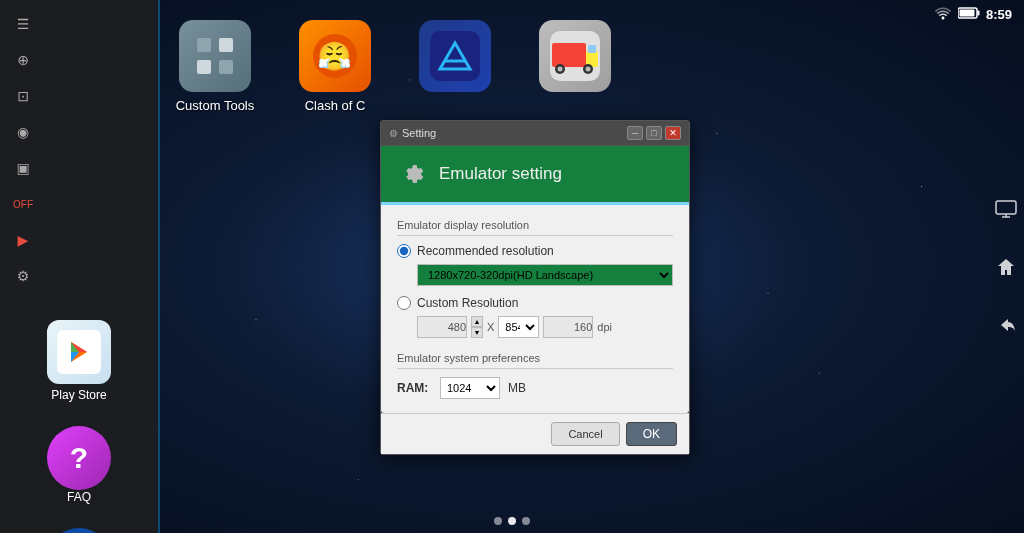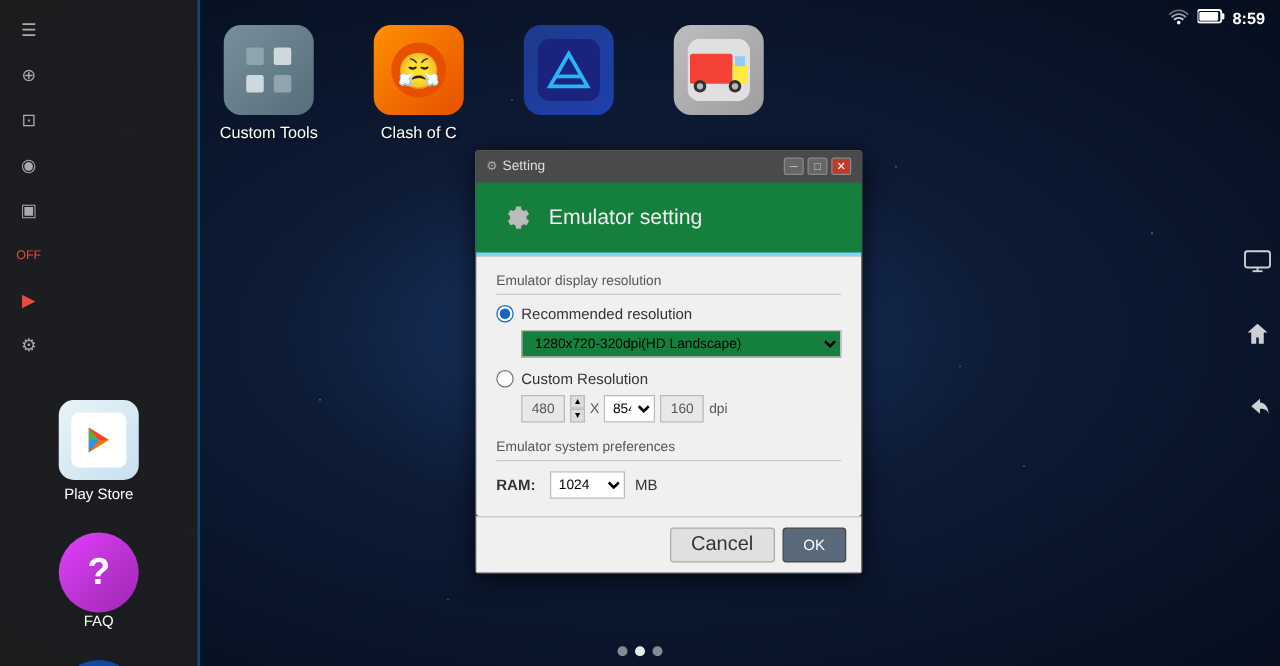--- a/index.html
+++ b/index.html
@@ -445,25 +445,25 @@
 
     .custom-res-row {
       display: flex;
       align-items: center;
       gap: 4px;
       margin-left: 20px;
       margin-bottom: 14px;
     }
 
     .res-input {
-      width: 35px;
+      width: 50px;
       height: 22px;
       border: 1px solid #bbb;
       background: #e8e8e8;
-      text-align: center;
+      text-align: right;
       font-size: 11px;
       color: #555;
     }
 
     .res-x-label {
       font-size: 11px;
       color: #555;
     }
 
     .res-spinner {
@@ -535,21 +535,21 @@
       background: #f0f0f0;
       padding: 8px 12px;
       display: flex;
       justify-content: flex-end;
       gap: 6px;
       border-top: 1px solid #ccc;
     }
 
     .btn-cancel {
       padding: 4px 16px;
-      font-size: 16px;
+      font-size: 11px;
       background: #e0e0e0;
       border: 1px solid #aaa;
       border-radius: 3px;
       cursor: pointer;
       color: #333;
     }
 
     .btn-ok {
       padding: 4px 16px;
       font-size: 12px;

